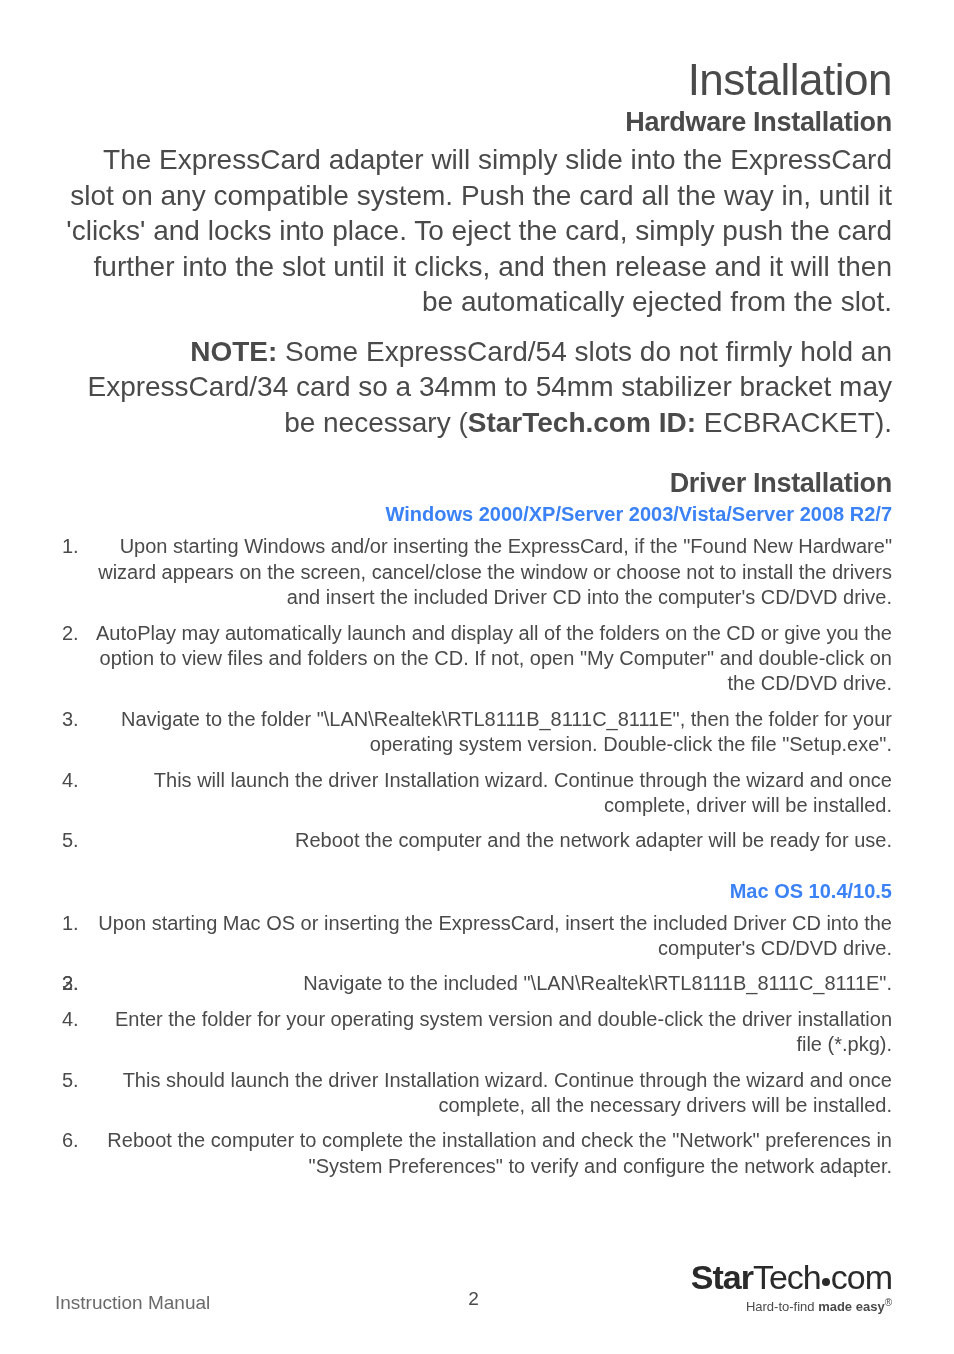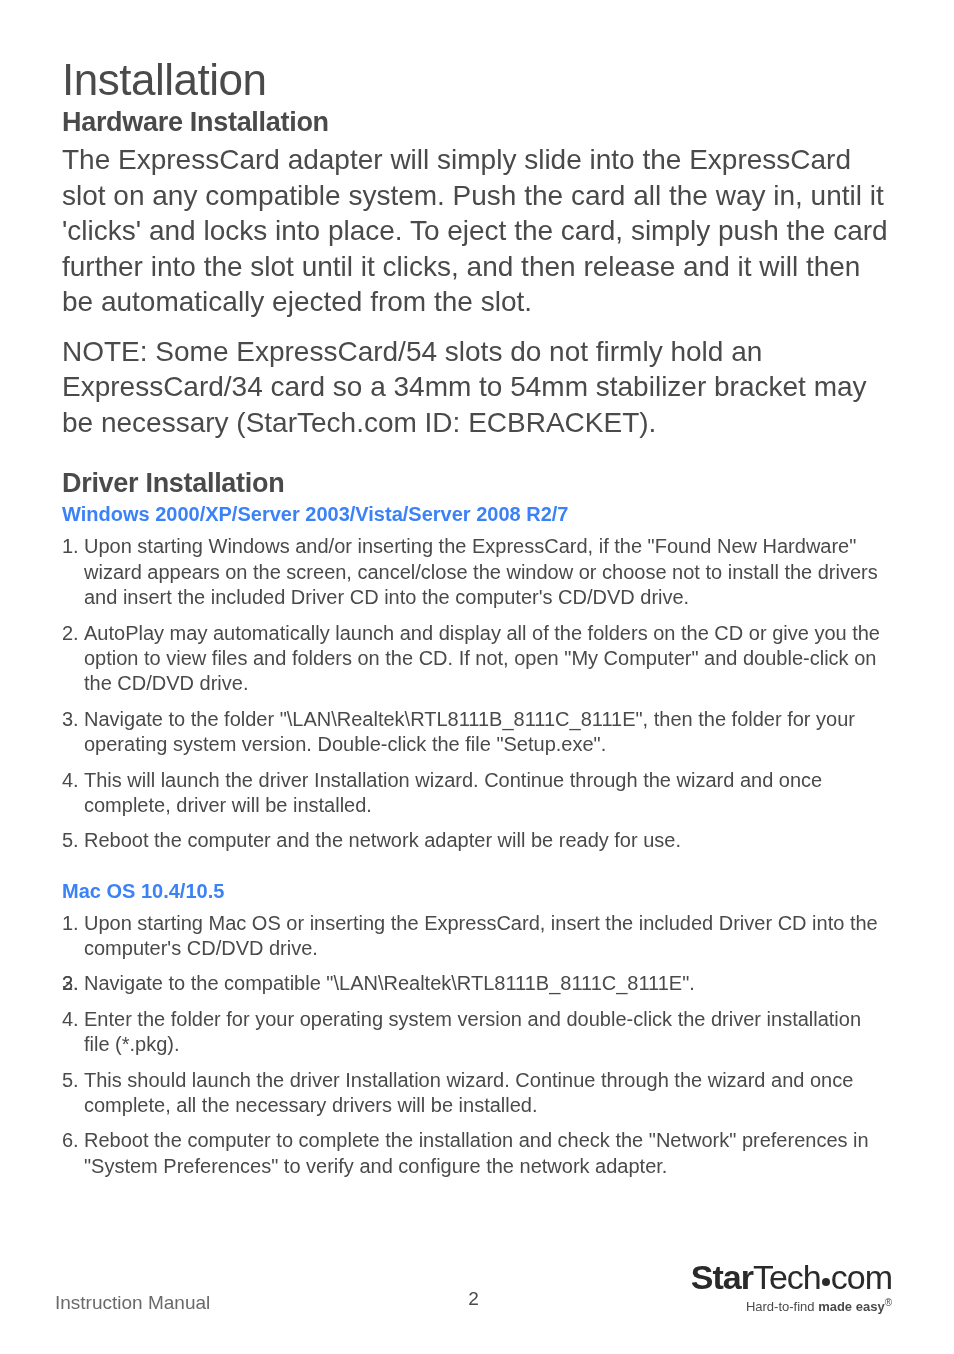--- a/index.html
+++ b/index.html
@@ -1,18 +1,19 @@
 <!DOCTYPE html>
 <html><head>
   <meta charset="utf-8">
   <style>
     * {
       margin: 0;
       padding: 0;
       box-sizing: border-box;
+      text-align: right;
     }
     body {
       font-family: "Myriad Pro", "Segoe UI", Arial, sans-serif;
       color: #4a4a4a;
       background: #ffffff;
       width: 954px;
       height: 1354px;
       padding: 55px 62px 40px 62px;
       position: relative;
     }
@@ -36,21 +37,21 @@
       color: #3b82f6;
       margin-bottom: 8px;
     }
     p {
       font-size: 28px;
       line-height: 1.27;
       color: #4a4a4a;
       margin-bottom: 14px;
     }
     .bold {
-      font-weight: 400;
+      font-weight: 700;
     }
     .section-gap {
       margin-top: 28px;
     }
     ol {
       list-style: none;
       counter-reset: item;
       padding-left: 0;
     }
     ol li {
@@ -149,21 +150,21 @@
   <li><span class="num">3.</span><span>Navigate to the folder "\LAN\Realtek\RTL8111B_8111C_8111E", then the folder for your operating system version.  Double-click the file "Setup.exe".</span></li>
   <li><span class="num">4.</span><span>This will launch the driver Installation wizard.  Continue through the wizard and once complete, driver will be installed.</span></li>
   <li><span class="num">5.</span><span>Reboot the computer and the network adapter will be ready for use.</span></li>
 </ol>
 
 <div class="mac-section">
   <h3>Mac OS 10.4/10.5</h3>
   <ol>
     <li><span class="num">1.</span><span>Upon starting Mac OS or inserting the ExpressCard, insert the included Driver CD into the computer's CD/DVD drive.</span></li>
     <li><span class="num">2.</span></li>
-    <li><span class="num">3.</span><span>Navigate to the compatible "\LAN\Realtek\RTL8111B_8111C_8111E".</span></li>
+    <li><span class="num">3.</span><span>Navigate to the included "\LAN\Realtek\RTL8111B_8111C_8111E".</span></li>
     <li><span class="num">4.</span><span>Enter the folder for your operating system version and double-click the driver installation file (*.pkg).</span></li>
     <li><span class="num">5.</span><span>This should launch the driver Installation wizard.  Continue through the wizard and once complete, all the necessary drivers will be installed.</span></li>
     <li><span class="num">6.</span><span>Reboot the computer to complete the installation and check the "Network" preferences in "System Preferences" to verify and configure the network adapter.</span></li>
   </ol>
 </div>
 
 <div class="footer">
   <div class="footer-left">Instruction Manual</div>
   <div class="footer-center">2</div>
   <div class="footer-right">

